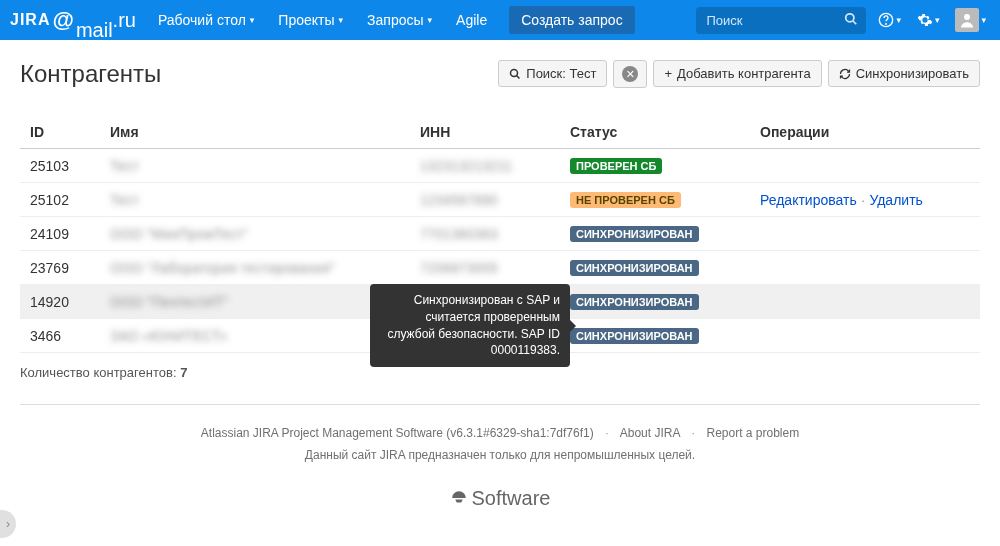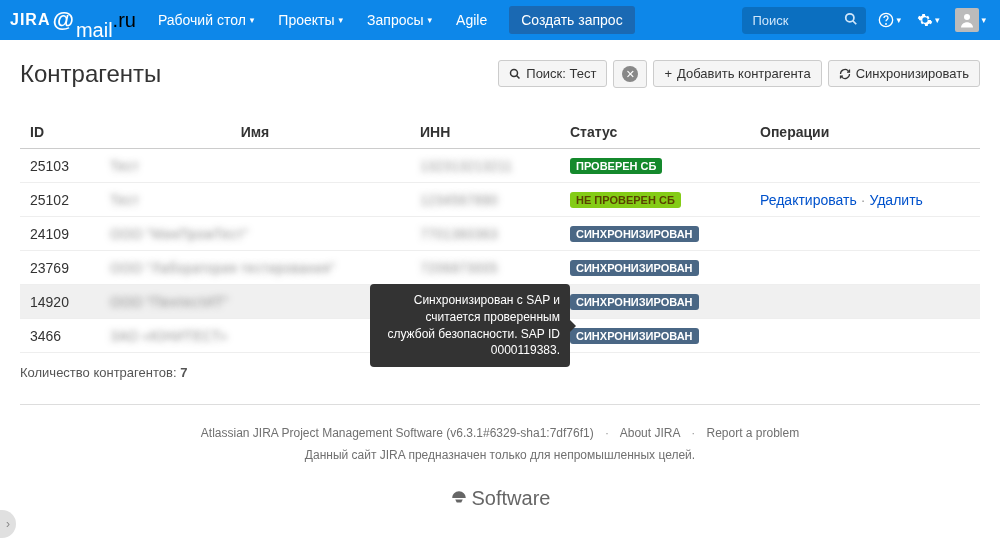--- a/index.html
+++ b/index.html
@@ -2,62 +2,62 @@
 <html><head>
 <meta charset="utf-8">
 <style>
 * { margin: 0; padding: 0; box-sizing: border-box; }
 body { font-family: Arial, Helvetica, sans-serif; font-size: 14px; color: #333; background: #fff; width: 1000px; }
 .topbar { background: #0d87e9; height: 40px; display: flex; align-items: center; padding: 0 10px; color: #fff; }
 .logo { display: flex; align-items: center; margin-right: 12px; }
 .logo .jira { font-size: 16px; font-weight: bold; letter-spacing: 1px; color: #fff; }
 .logo .at { font-size: 22px; font-weight: bold; margin: 0 2px; }
 .logo .mail { font-size: 20px; font-weight: normal; margin-top: 20px; }
-.logo .ru { color: #000000; font-size: 20px; }
+.logo .ru { color: #ffffff; font-size: 20px; }
 .nav { display: flex; align-items: center; gap: 4px; }
 .nav-item { color: #fff; padding: 6px 10px; font-size: 14px; cursor: pointer; display: flex; align-items: center; gap: 4px; border-radius: 3px; }
 .caret { font-size: 9px; }
 .btn-create { background: #3b7fc4; background: #1a69b3; padding: 6px 12px; border-radius: 3px; margin-left: 8px; cursor: pointer; }
 .topbar-right { margin-left: auto; display: flex; align-items: center; gap: 8px; }
 .search-box { position: relative; }
-.search-box input { background: #0b6fc0; border: none; color: #fff; padding: 6px 28px 6px 10px; border-radius: 4px; width: 124px; font-size: 13px; }
+.search-box input { background: #0b6fc0; border: none; color: #fff; padding: 6px 28px 6px 10px; border-radius: 4px; width: 170px; font-size: 13px; }
 .search-box input::placeholder { color: #cfe6fa; }
 .search-box .icon { position: absolute; right: 8px; top: 5px; color: #cfe6fa; }
 .icon-btn { color: #fff; cursor: pointer; padding: 4px; font-size: 16px; display: flex; align-items: center; gap: 2px; }
 .avatar { width: 24px; height: 24px; background: #bbb; border-radius: 2px; display: flex; align-items: center; justify-content: center; }
 .avatar svg { width: 18px; height: 18px; fill: #fff; }
 .content { padding: 20px; }
 .page-header { display: flex; align-items: center; margin-bottom: 12px; }
 .page-title { font-size: 24px; font-weight: normal; color: #333; }
 .header-actions { margin-left: auto; display: flex; gap: 6px; align-items: flex-start; }
 .btn { background: #f5f5f5; border: 1px solid #ccc; border-radius: 3px; padding: 5px 10px; font-size: 13px; color: #333; cursor: pointer; display: flex; align-items: center; gap: 5px; }
 .btn-icon-only { padding: 5px 8px; }
 table { width: 100%; border-collapse: collapse; margin-top: 28px; }
 th { text-align: left; font-weight: bold; padding: 8px 10px; font-size: 14px; border-bottom: 1px solid #ccc; }
 td { padding: 8px 10px; border-bottom: 1px solid #eee; font-size: 14px; vertical-align: middle; }
 tr.hover-row td { background: #f0f0f0; }
 .blur { color: transparent; text-shadow: 0 0 6px rgba(80,80,80,0.6); user-select: none; }
 .badge { display: inline-block; padding: 2px 6px; border-radius: 3px; font-size: 11px; font-weight: bold; color: #fff; }
 .badge-green { background: #14892c; }
-.badge-yellow { background: #84cc16; color: #594300; }
+.badge-yellow { background: #fdba74; color: #594300; }
 .badge-blue { background: #4a6785; }
 .ops a { color: #0052cc; text-decoration: none; cursor: pointer; }
 .ops .sep { color: #999; margin: 0 4px; }
 .tooltip { position: absolute; background: #333; color: #fff; font-size: 12px; padding: 8px 10px; border-radius: 4px; width: 200px; text-align: right; line-height: 1.4; z-index: 10; }
 .tooltip::after { content: ''; position: absolute; right: -6px; top: 50%; margin-top: -6px; border: 6px solid transparent; border-left-color: #333; border-right: none; }
 .count-row { padding: 12px 0; font-size: 13px; color: #555; }
 .count-row b { font-weight: bold; }
 hr.footer-sep { border: none; border-top: 1px solid #ddd; margin: 12px 0 18px; }
 .footer { text-align: center; color: #707070; font-size: 12px; line-height: 1.8; }
 .footer a { color: #707070; text-decoration: none; }
 .footer .sep { margin: 0 8px; color: #999; }
 .atlassian-logo { margin-top: 14px; color: #666; font-size: 20px; display: flex; align-items: center; justify-content: center; gap: 4px; }
 .expand-tab { position: fixed; left: 0; bottom: 8px; width: 16px; height: 28px; background: #e0e0e0; border-radius: 0 14px 14px 0; display: flex; align-items: center; justify-content: center; color: #888; font-size: 12px; cursor: pointer; }
 .col-id { width: 80px; }
-.col-name { width: 310px; text-align: center; }
+.col-name { width: 310px; }
 .col-inn { width: 150px; }
 .col-status { width: 190px; }
 .table-wrap { position: relative; }
 </style>
 </head>
 <body>
 
 <div class="topbar">
   <div class="logo">
     <span class="jira">JIRA</span>

